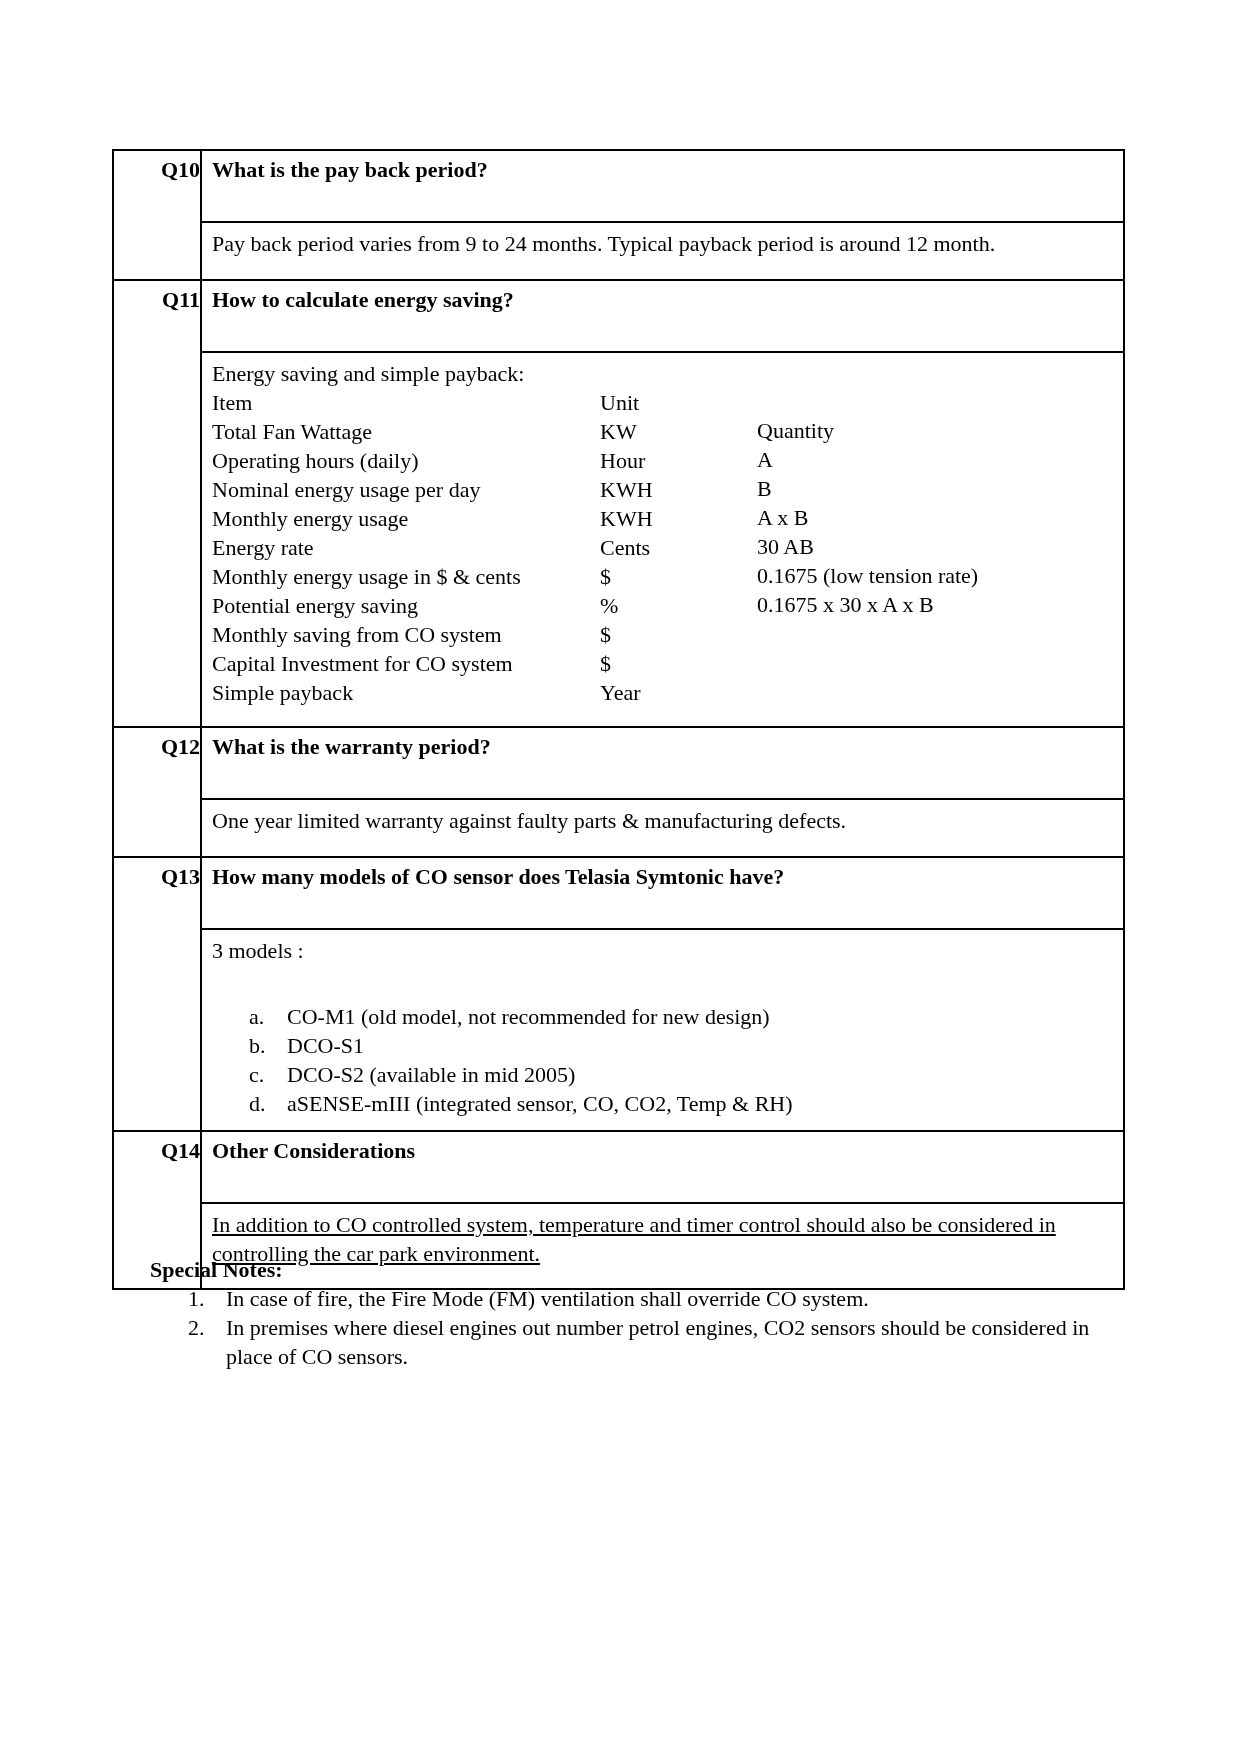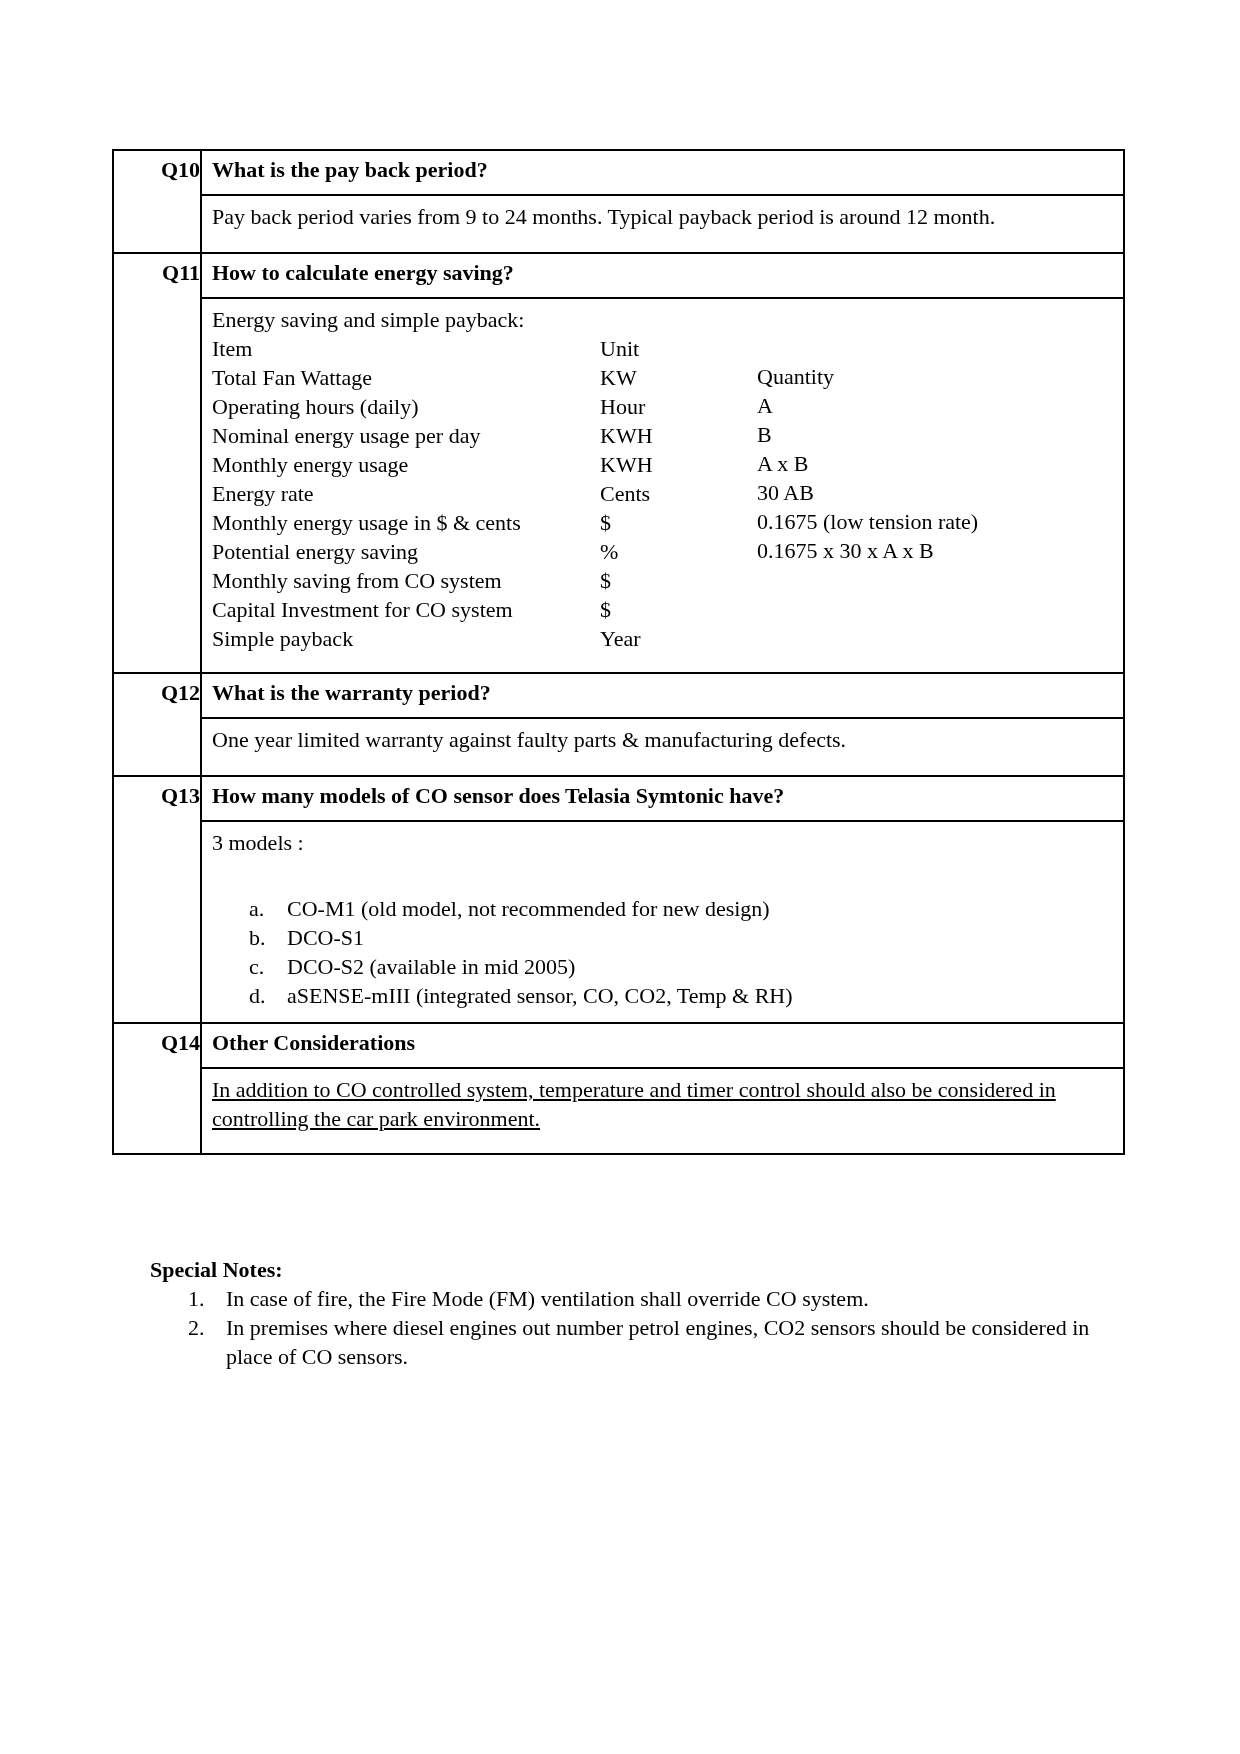--- a/index.html
+++ b/index.html
@@ -2,21 +2,21 @@
 <html><head>
 <meta charset="utf-8">
 <style>
   html, body { margin: 0; padding: 0; background: #ffffff; }
   body { width: 1240px; height: 1754px; position: relative; overflow: hidden;
          font-family: "Liberation Serif", serif; color: #000; }
   .faq-table { position: absolute; left: 112px; top: 149px; width: 1013px;
                border-collapse: collapse; table-layout: fixed; }
   .faq-table td { border: 2px solid #000; vertical-align: top; padding: 0; }
   .qnum { width: 74px; font-weight: bold; font-size: 22px; padding: 6px 0 0 12px !important; text-align: right; }
-  .qtext { font-weight: bold; font-size: 22px; height: 45px; box-sizing: border-box; padding: 6px 0 0 10px !important; }
+  .qtext { font-weight: bold; font-size: 22px; height: 72px; box-sizing: border-box; padding: 6px 0 0 10px !important; }
   .atext { font-size: 22px; line-height: 29px; box-sizing: border-box; padding: 6px 10px 0 10px !important; }
   .qtext { border-bottom: 2px solid #000; }
   .a-q10 { height: 58px; border-radius: 10px; }
   .a-q11 { height: 375px; }
   .a-q12 { height: 58px; }
   .a-q13 { height: 202px; }
   .a-q14 { height: 86px; text-decoration: underline; }
   .calc-row { display: flex; height: 29px; white-space: nowrap; }
   .calc-item { width: 388px; }
   .calc-unit { width: 157px; }

